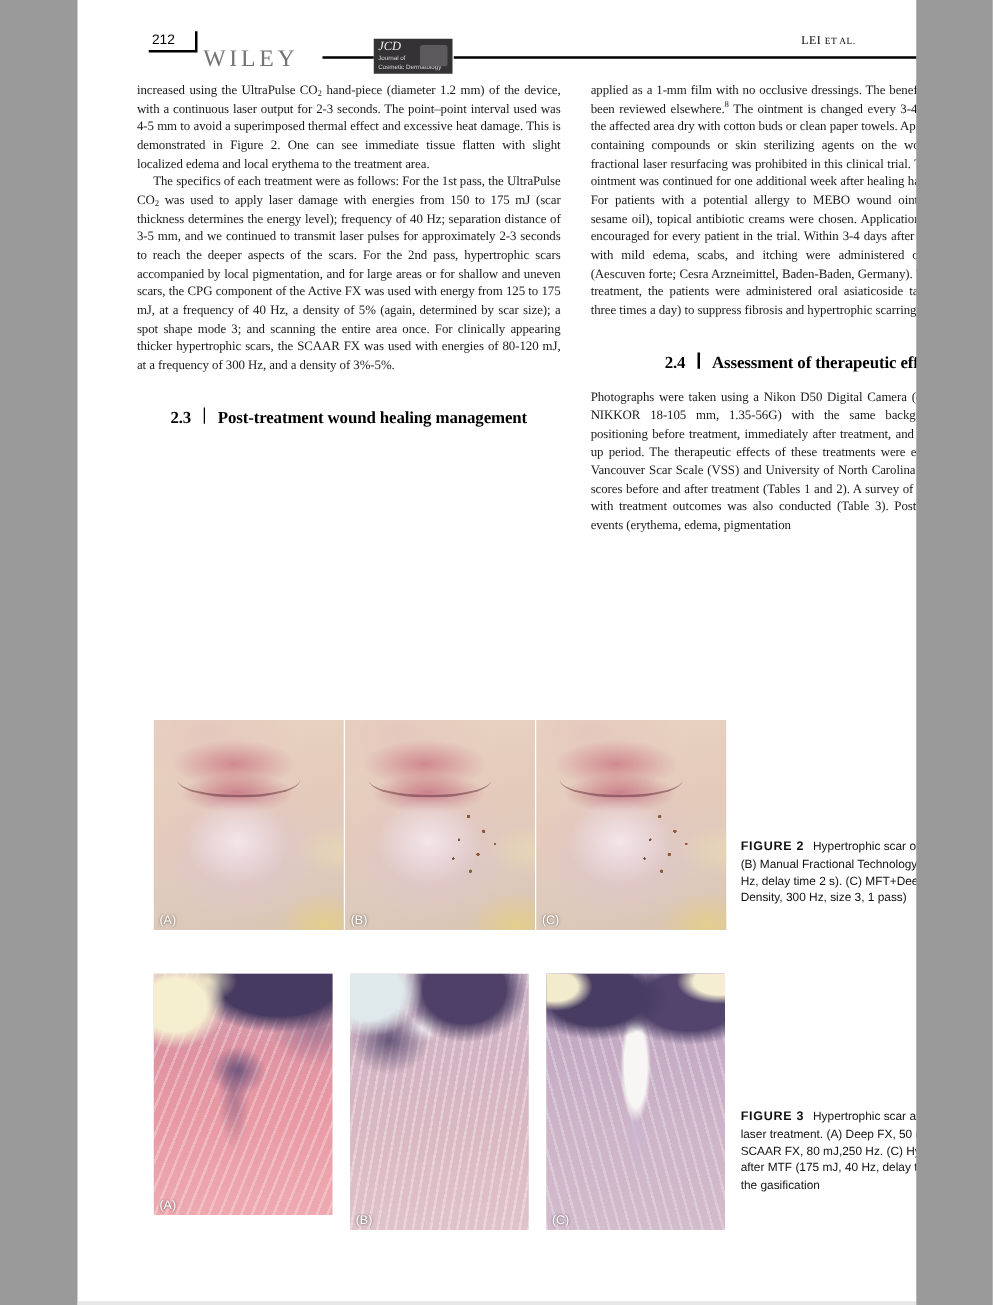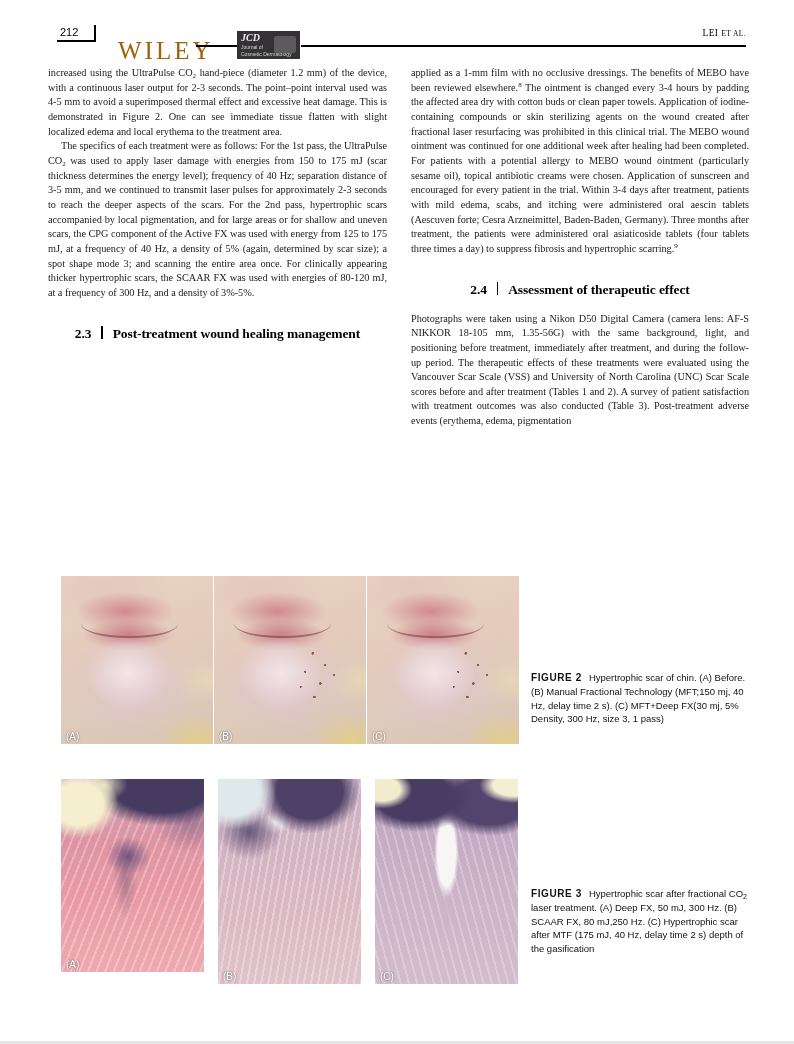--- a/index.html
+++ b/index.html
@@ -1,28 +1,28 @@
 <!DOCTYPE html>
 <html><head>
 <meta charset="utf-8">
 <style>
   html,body { margin:0; padding:0; background:#9a9a9a; }
   .page {
-    position:relative; width:794px; height:1044px; margin:0 auto;
+    position:relative; width:628px; height:1044px; margin:0 auto;
     background:#ffffff; overflow:hidden;
-    font-family:"Liberation Serif", serif; color:#1a1a1a;
+    font-family:"Liberation Serif", serif; color:#1a1a1a;padding-left:43px;
   }
   
   .pagenum { position:absolute; left:60px; top:26px; font-family:"Liberation Sans",sans-serif; font-size:11px; color:#000; }
   .rule-212 { position:absolute; left:57px; top:40px; width:37px; height:2px; background:#000; }
   .vbar-header { position:absolute; left:94px; top:25px; width:2px; height:17px; background:#000; }
-  .wiley { position:absolute; left:118px; top:37px; font-family:"Liberation Serif",serif; font-size:25px; letter-spacing:3px; color:#a16207; }
+  .wiley { position:absolute; left:101px; top:37px; font-family:"Liberation Serif",serif; font-size:19px; letter-spacing:3px; color:#737373; }
   .dash-logo { position:absolute; left:196px; top:45px; width:41px; height:2px; background:#000; }
   .jcd-box { position:absolute; left:237px; top:31px; width:63px; height:28px; background:#343234; }
-  .jcd-box .jcd-abbr { position:absolute; left:4px; top:1px; color:#efefef; font-family:"Liberation Serif",serif; font-style:italic; font-weight:bold; font-size:10px; }
+  .jcd-box .jcd-abbr { position:absolute; left:4px; top:1px; color:#efefef; font-family:"Liberation Serif",serif; font-style:italic; font-weight:normal; font-size:10px; }
   .jcd-box .jcd-l1 { position:absolute; left:4px; top:13px; color:#d8d8d8; font-family:"Liberation Sans",sans-serif; font-size:5px; }
   .jcd-box .jcd-l2 { position:absolute; left:4px; top:20px; color:#d8d8d8; font-family:"Liberation Sans",sans-serif; font-size:5px; white-space:nowrap; }
   .jcd-box .jcd-tile { position:absolute; right:4px; top:5px; width:22px; height:17px; background:#5c5a5c; border-radius:2px; }
   .rule-long { position:absolute; left:301px; top:45px; width:445px; height:2px; background:#000; }
   .running-head { position:absolute; right:48px; top:28px; font-family:Liberation Serif, serif; font-size:9.5px; letter-spacing:.4px; color:#000; }
   .running-head .etal { font-size:7.5px; }
 
   
   .col { position:absolute; top:66px; width:339px; }
   .col-left  { left:48px; }

